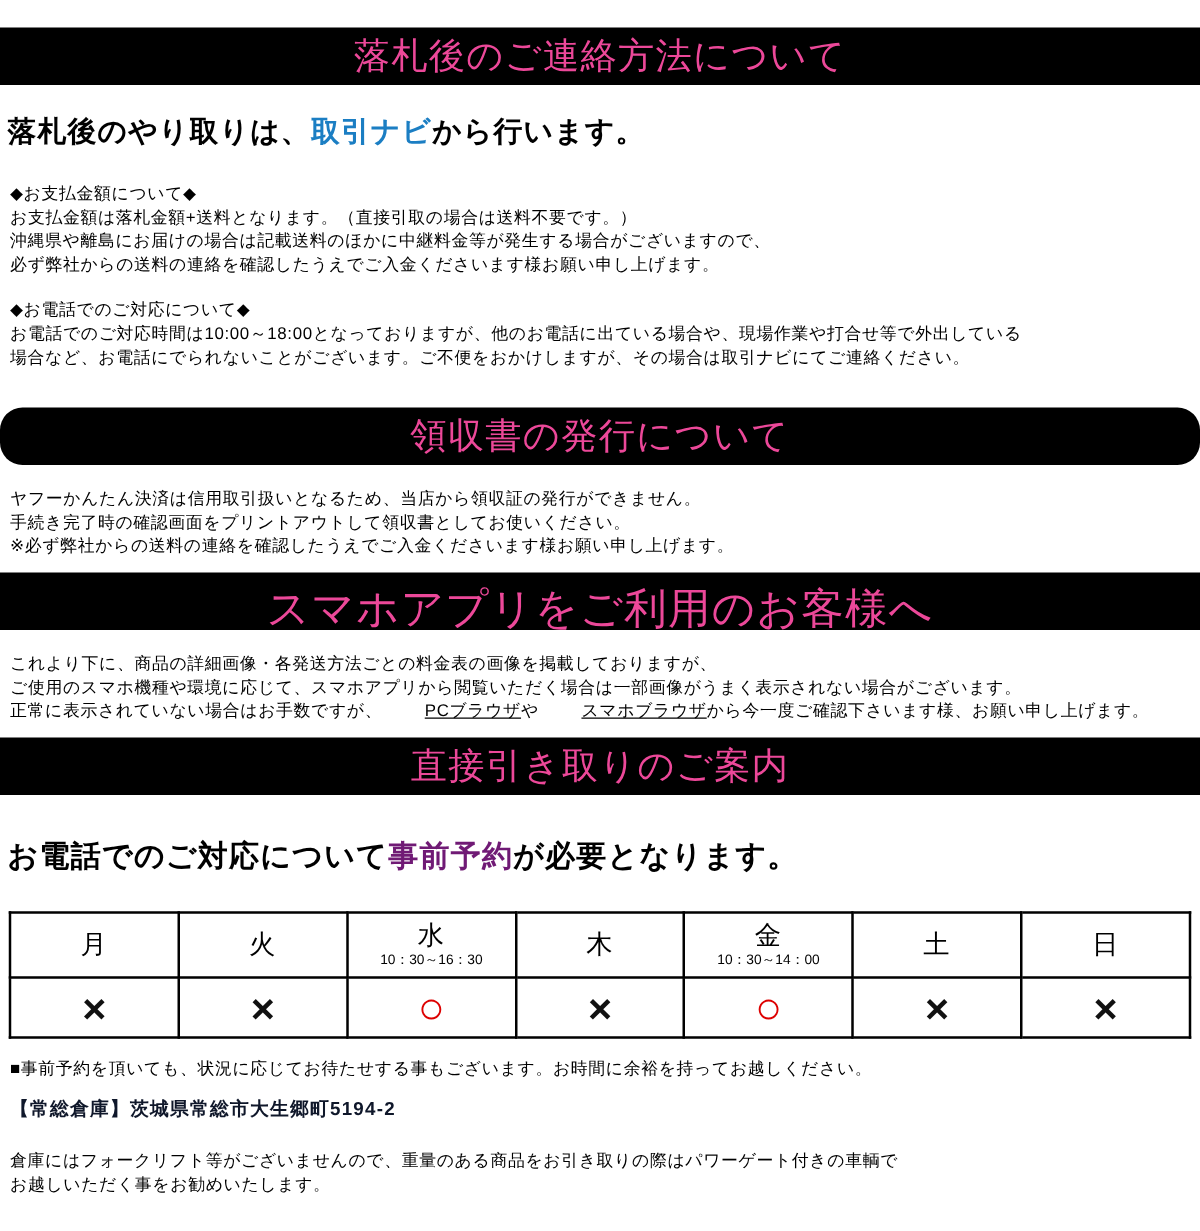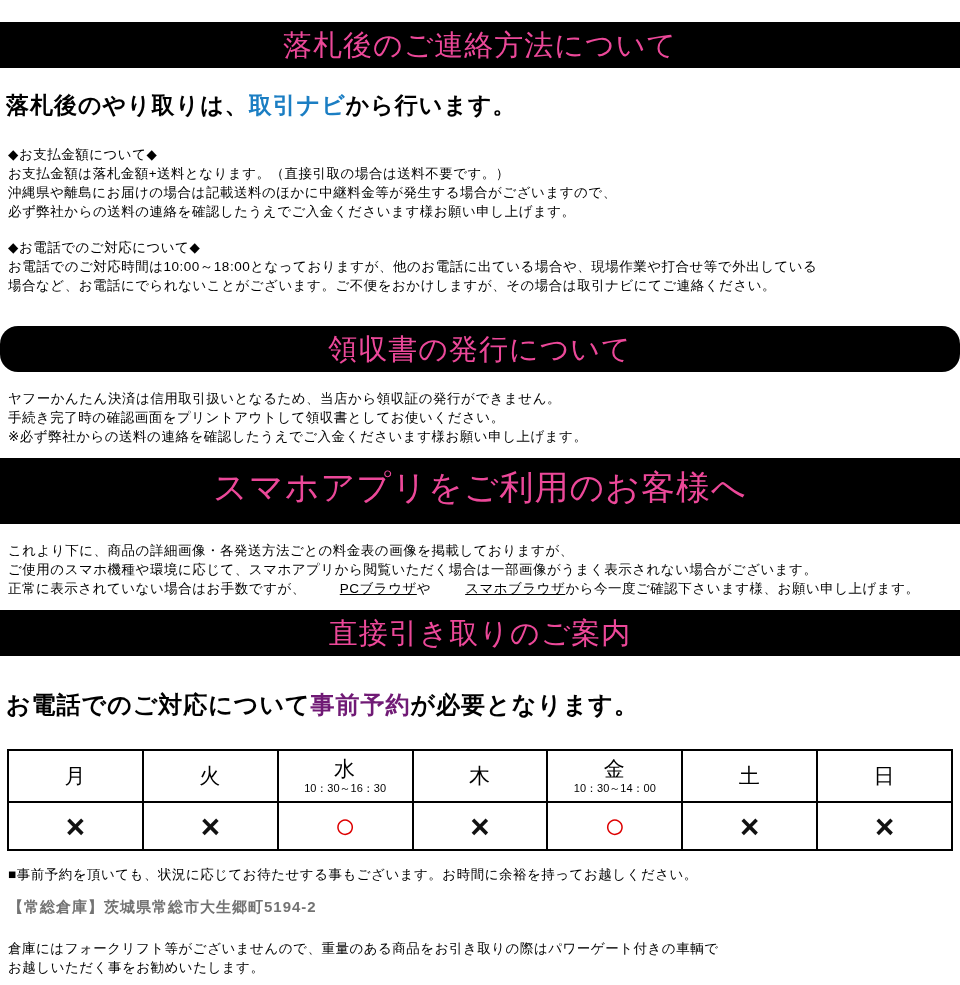--- a/index.html
+++ b/index.html
@@ -21,21 +21,21 @@
     color: #ec4899;
     height: 46px;
     line-height: 46px;
     text-align: center;
     font-size: 29px;
     font-weight: normal;
     letter-spacing: 1px;
     width: 100%;
   }
   .banner.banner-lg {
-    height: 66px;
+    height: 46px;
     line-height: 58px;
     font-size: 34px;
   }
   
   .headline1 {
     margin: 22px 0 0 6px;
     font-size: 23px;
     font-weight: bold;
     letter-spacing: 1px;
   }
@@ -103,21 +103,21 @@
   .note {
     margin: 15px 0 0 8px;
     font-size: 13.5px;
     letter-spacing: 0.5px;
     white-space: nowrap;
   }
   .address {
     margin: 14px 0 0 8px;
     font-size: 15px;
     font-weight: bold;
-    color: #737373;
+    color: #0f172a;
     letter-spacing: 1px;
   }
   .warehouse {
     margin: 22px 0 0 8px;
     font-size: 13.5px;
     line-height: 19px;
     letter-spacing: 0.5px;
   }
 </style>
 </head>

